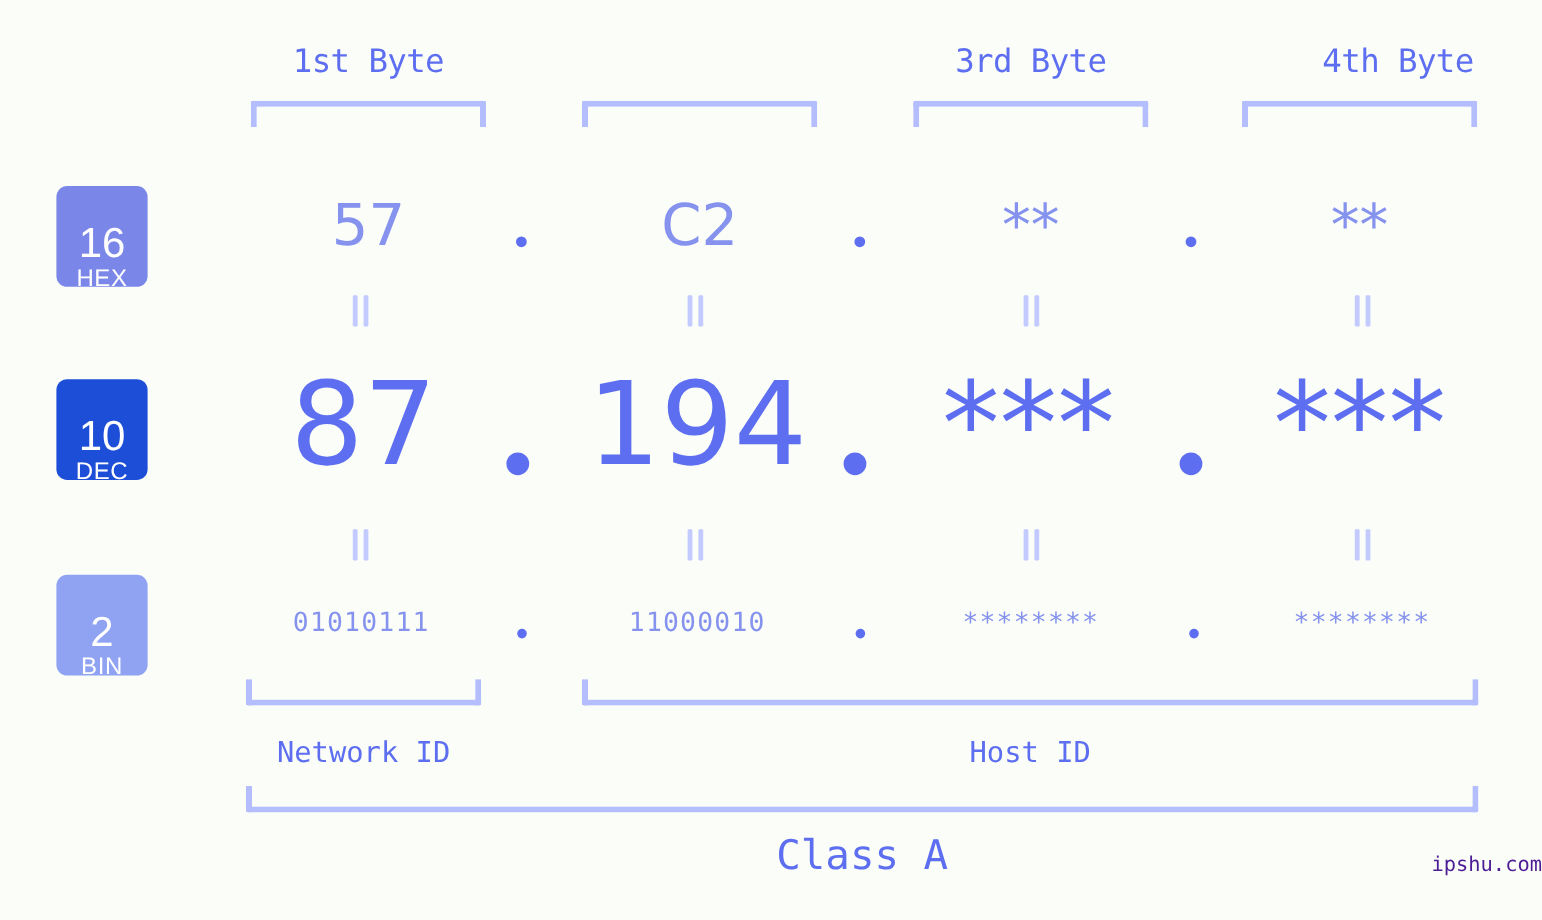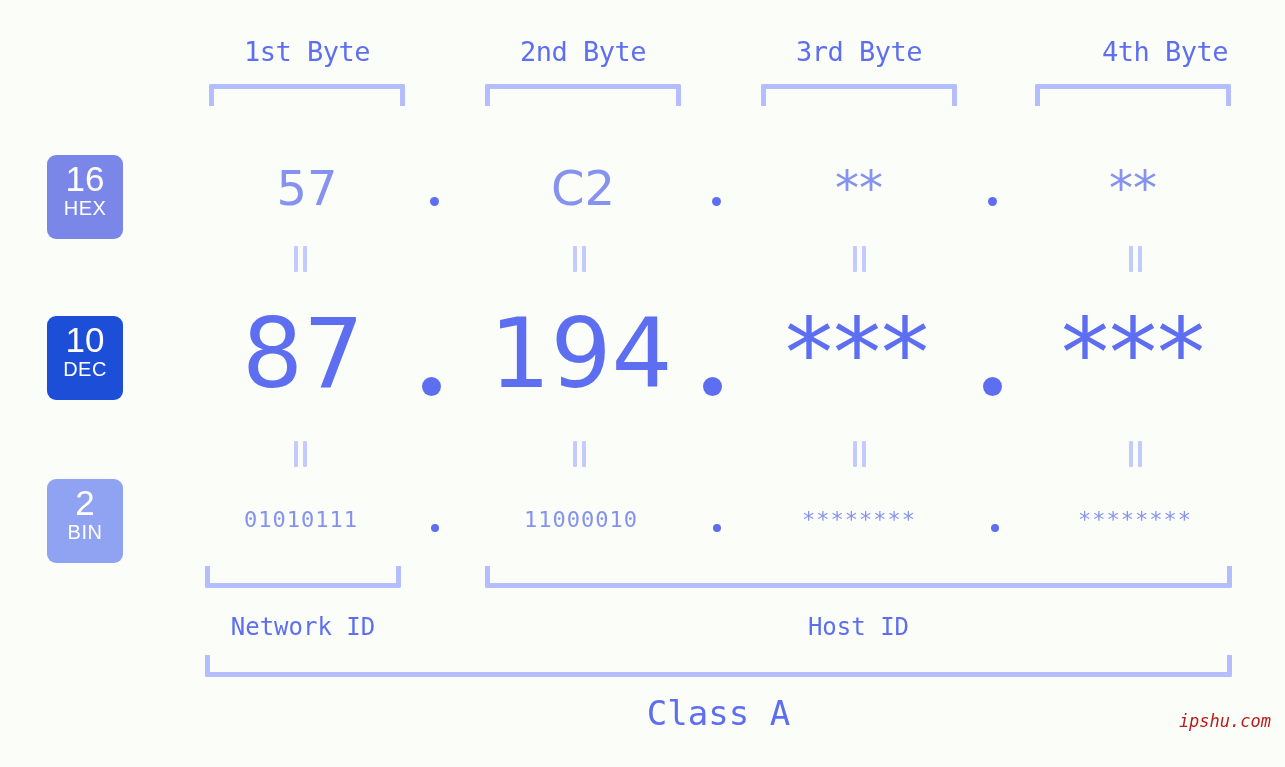--- a/index.html
+++ b/index.html
@@ -63,20 +63,21 @@
     text-align: center;
     box-sizing: border-box;
     padding-top: 6px;
   }
   .badge .num {
     display: block;
     font-size: 35px;
     line-height: 36px;
     font-weight: 400;
     letter-spacing: 0px;
+    margin-top: 24px;
   }
   .badge .nm {
     display: block;
     font-size: 20px;
     line-height: 22px;
     font-weight: 400;
     letter-spacing: 0.5px;
   }
 
   #badge-hex { top: 155px; height: 84px; background: #7b87e8; }
@@ -163,37 +164,35 @@
   }
   #label-class {
     top: 692px;
     font-size: 34px;
     line-height: 42px;
   }
 
   
   #watermark {
     position: absolute;
-    right: 14px;
+    right: 0;
     top: 711px;
     font-family: "DejaVu Sans Mono", monospace;
     font-size: 17px;
-    color: #b91c1c;
+    color: #4c1d95;
     letter-spacing: 0px;
     white-space: nowrap;
-    font-style: italic;
   }
 </style>
 </head>
 <body>
 
 <div id="stage">
 
   <div class="byte-head" style="left:209px;width:196px;">1st Byte</div>
-  <div class="byte-head" style="left:485px;width:196px;">2nd Byte</div>
   <div class="byte-head" style="left:761px;width:196px;">3rd Byte</div>
   <div class="byte-head" style="left:1067px;width:196px;">4th Byte</div>
 
   <div class="bracket down" style="left:209px;width:196px;top:84px;"></div>
   <div class="bracket down" style="left:485px;width:196px;top:84px;"></div>
   <div class="bracket down" style="left:761px;width:196px;top:84px;"></div>
   <div class="bracket down" style="left:1035px;width:196px;top:84px;"></div>
 
   <div class="badge" id="badge-hex">
     <span class="num">16</span>

